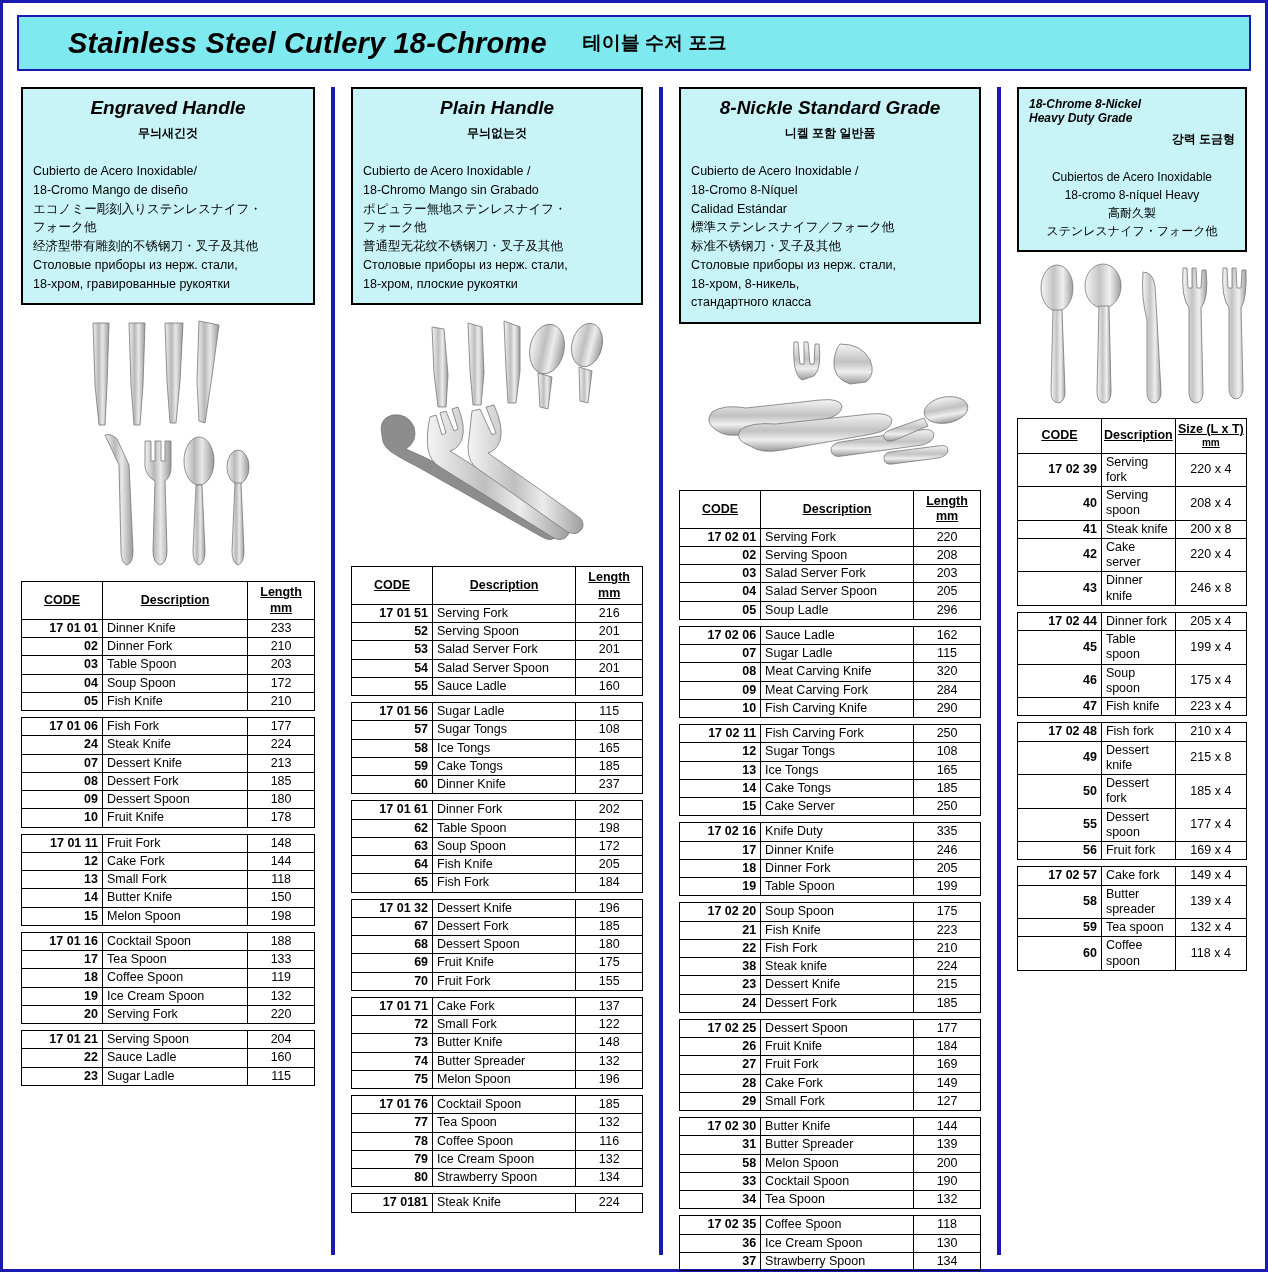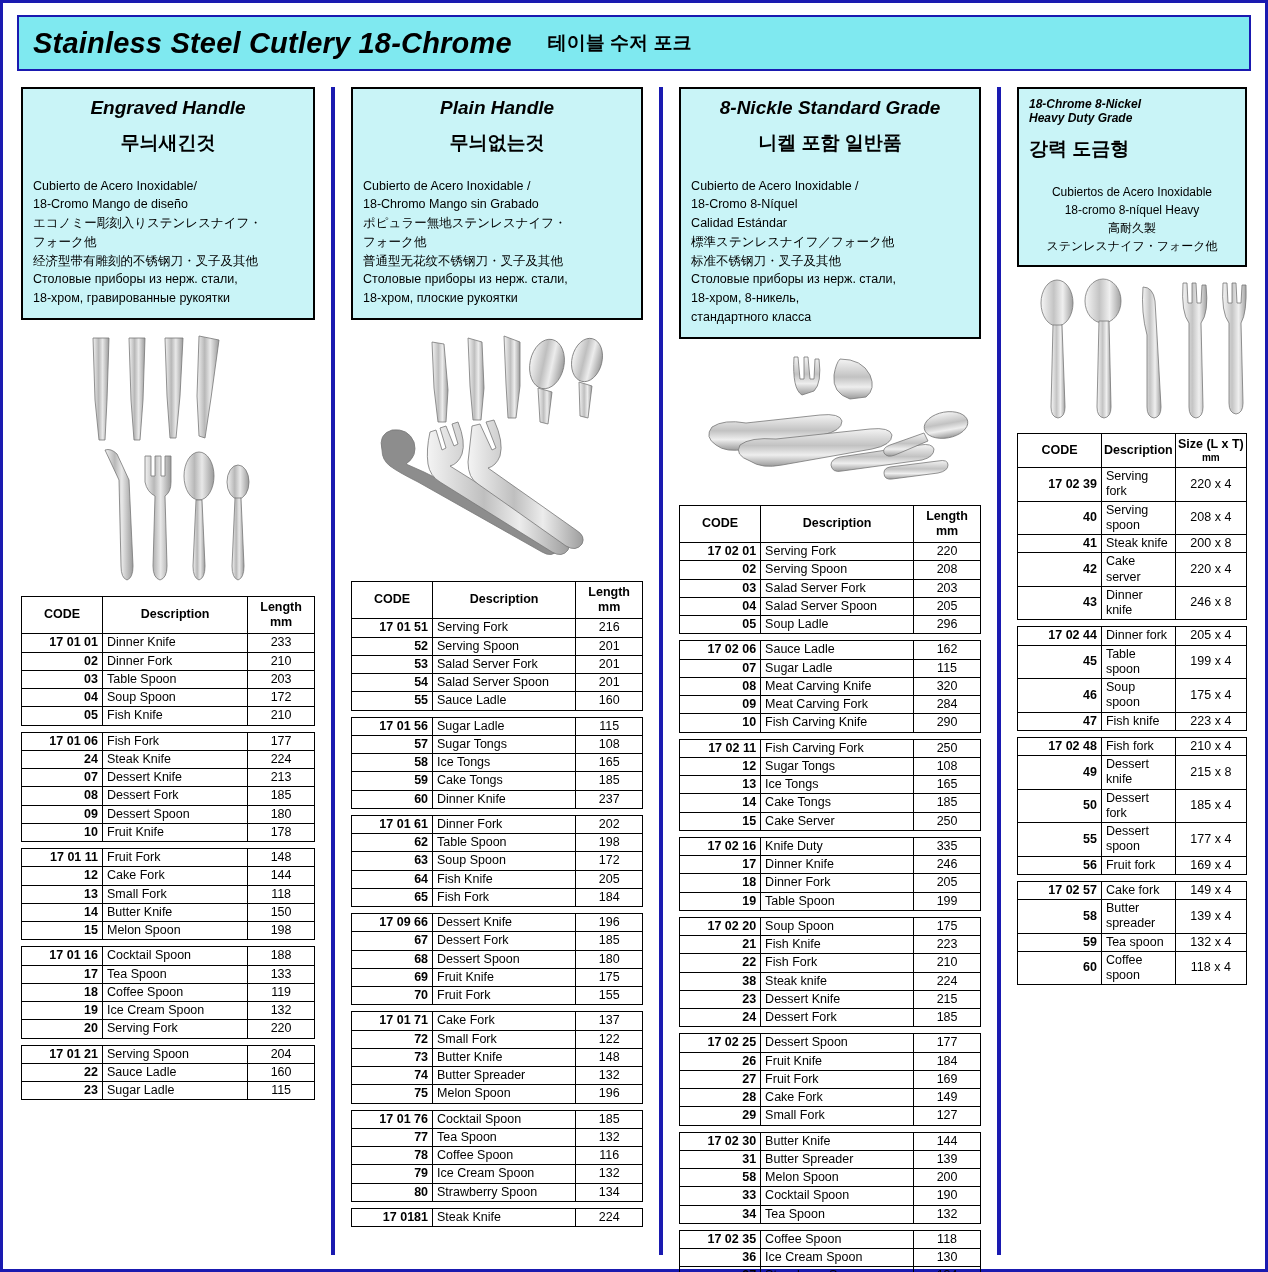--- a/index.html
+++ b/index.html
@@ -15,20 +15,21 @@
     border:3px solid #1a1ab0;
     box-sizing:border-box;
   }
   
   .header{
     position:absolute;left:14px;top:12px;right:14px;height:56px;
     background:#7fe9f0;
     border:2px solid #1a1ab0;
     display:flex;align-items:center;
     box-sizing:border-box;
+    padding-left:35px;
   }
   .header .title{
     font-style:italic;font-weight:bold;font-size:29px;
     margin-left:14px;letter-spacing:.2px;white-space:nowrap;
   }
   .header .subtitle{
     font-weight:bold;font-size:19px;margin-left:36px;white-space:nowrap;
   }
   
   .cols{
@@ -50,50 +51,50 @@
     background:#c9f4f7;
     box-sizing:border-box;
     padding:8px 10px 10px 10px;
     margin:0 4px;
   }
   .cat-en{
     font-style:italic;font-weight:bold;font-size:19px;text-align:center;
     line-height:1.2;
   }
   .cat-kr{
-    font-weight:bold;font-size:19px;text-align:center;margin-top:12px;
+    font-weight:bold;font-size:12px;text-align:center;margin-top:6px;
     line-height:1.2;
   }
   .cat-lines{
     margin-top:22px;font-size:12.5px;line-height:1.5;
   }
   .cat-lines div{white-space:pre-line;}
   .col4 .cat-en{font-size:12px;text-align:left;}
-  .col4 .cat-kr{text-align:left;}
+  .col4 .cat-kr{text-align:right;}
   .col4 .cat-lines{font-size:12px;text-align:center;}
   
   .imgwrap{
     margin:10px 4px 4px 4px;
     display:flex;justify-content:center;align-items:flex-start;
   }
   svg.cutlery{display:block;}
   
   .tbl{
     border-collapse:collapse;
     margin:6px 4px 0 4px;
     font-size:12.5px;
     width:calc(100% - 8px);
   }
   .tbl th,.tbl td{
     border:1px solid #000;
     padding:1px 4px;
     line-height:1.22;
   }
   .tbl th{
-    font-weight:bold;text-align:center;font-size:12.5px;padding:3px 2px;
+    font-weight:bold;text-align:center;font-size:12.5px;padding:3px 2px;text-decoration:underline;
   }
   .tbl td.code{
     text-align:right;font-weight:bold;white-space:nowrap;width:72px;
   }
   .tbl td.desc{text-align:left;}
   .tbl td.len{text-align:center;width:58px;}
   .gap{height:7px;}
   .gap td{border:none;}
   .tbl.t4 td.code{width:76px;}
   .tbl.t4 td.len{width:64px;}
@@ -425,21 +426,21 @@
             </tr>
             <tr>
               <td class="code">65</td>
               <td class="desc">Fish Fork</td>
               <td class="len">184</td>
             </tr>
             <tr class="gap">
               <td colspan="3"></td>
             </tr>
             <tr>
-              <td class="code">17 09 66</td>
+              <td class="code">17 01 32</td>
               <td class="desc">Dessert Knife</td>
               <td class="len">196</td>
             </tr>
             <tr>
               <td class="code">67</td>
               <td class="desc">Dessert Fork</td>
               <td class="len">185</td>
             </tr>
             <tr>
               <td class="code">68</td>

